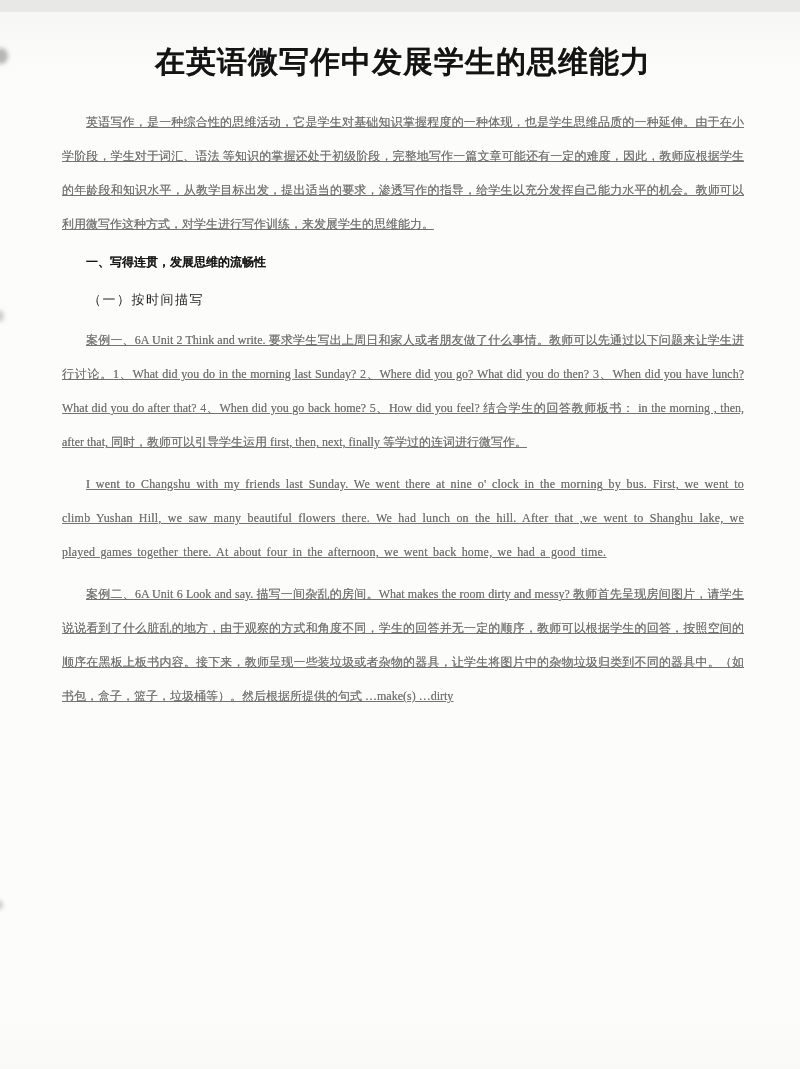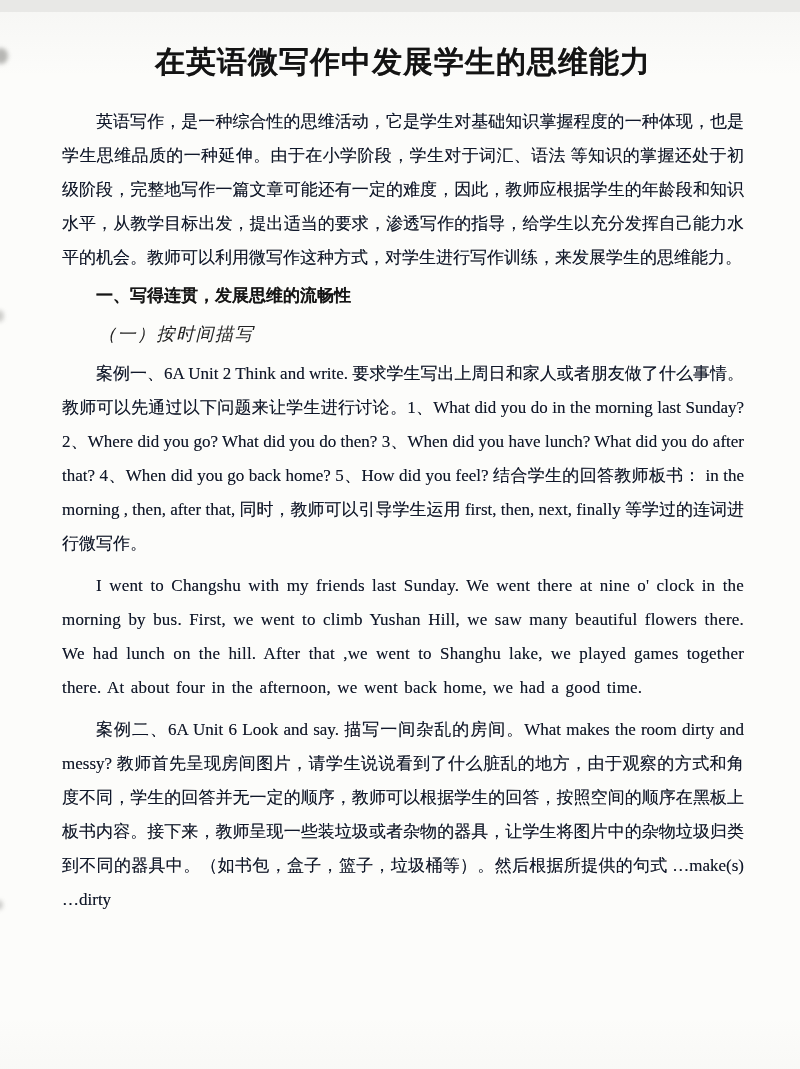--- a/index.html
+++ b/index.html
@@ -32,46 +32,46 @@
   .doc-title {
     font-size: 30px;
     font-weight: bold;
     text-align: center;
     margin: 16px 0 22px 0;
     letter-spacing: 1px;
     color: #141414;
     text-shadow: 0 0 0.6px rgba(10,10,10,0.55);
   }
   .body-para {
-    font-size: 17px;
+    font-size: 12px;
     line-height: 34px;
     text-align: justify;
     text-indent: 2em;
     margin: 0 0 4px 0;
-    color: #0f172a;
+    color: #737373;
     text-shadow: 0 0 0.5px rgba(25,25,25,0.5);
     word-break: break-word;
+    text-decoration: underline;
   }
   .english-para {
     letter-spacing: 0.2px;
     word-spacing: 2px;
   }
   .section-heading {
-    font-size: 17px;
+    font-size: 12px;
     font-weight: bold;
     line-height: 34px;
     text-indent: 2em;
     margin: 0 0 4px 0;
     color: #151515;
     text-shadow: 0 0 0.6px rgba(10,10,10,0.55);
   }
   .sub-heading {
-    font-size: 18px;
+    font-size: 13px;
     font-weight: normal;
-    font-style: italic;
     line-height: 34px;
     text-indent: 2em;
     margin: 2px 0 6px 0;
     letter-spacing: 1.5px;
     color: #222;
   }
   .gap-s { margin-bottom: 6px; }
   .gap-m { margin-bottom: 8px; }
   
   .smudge {

